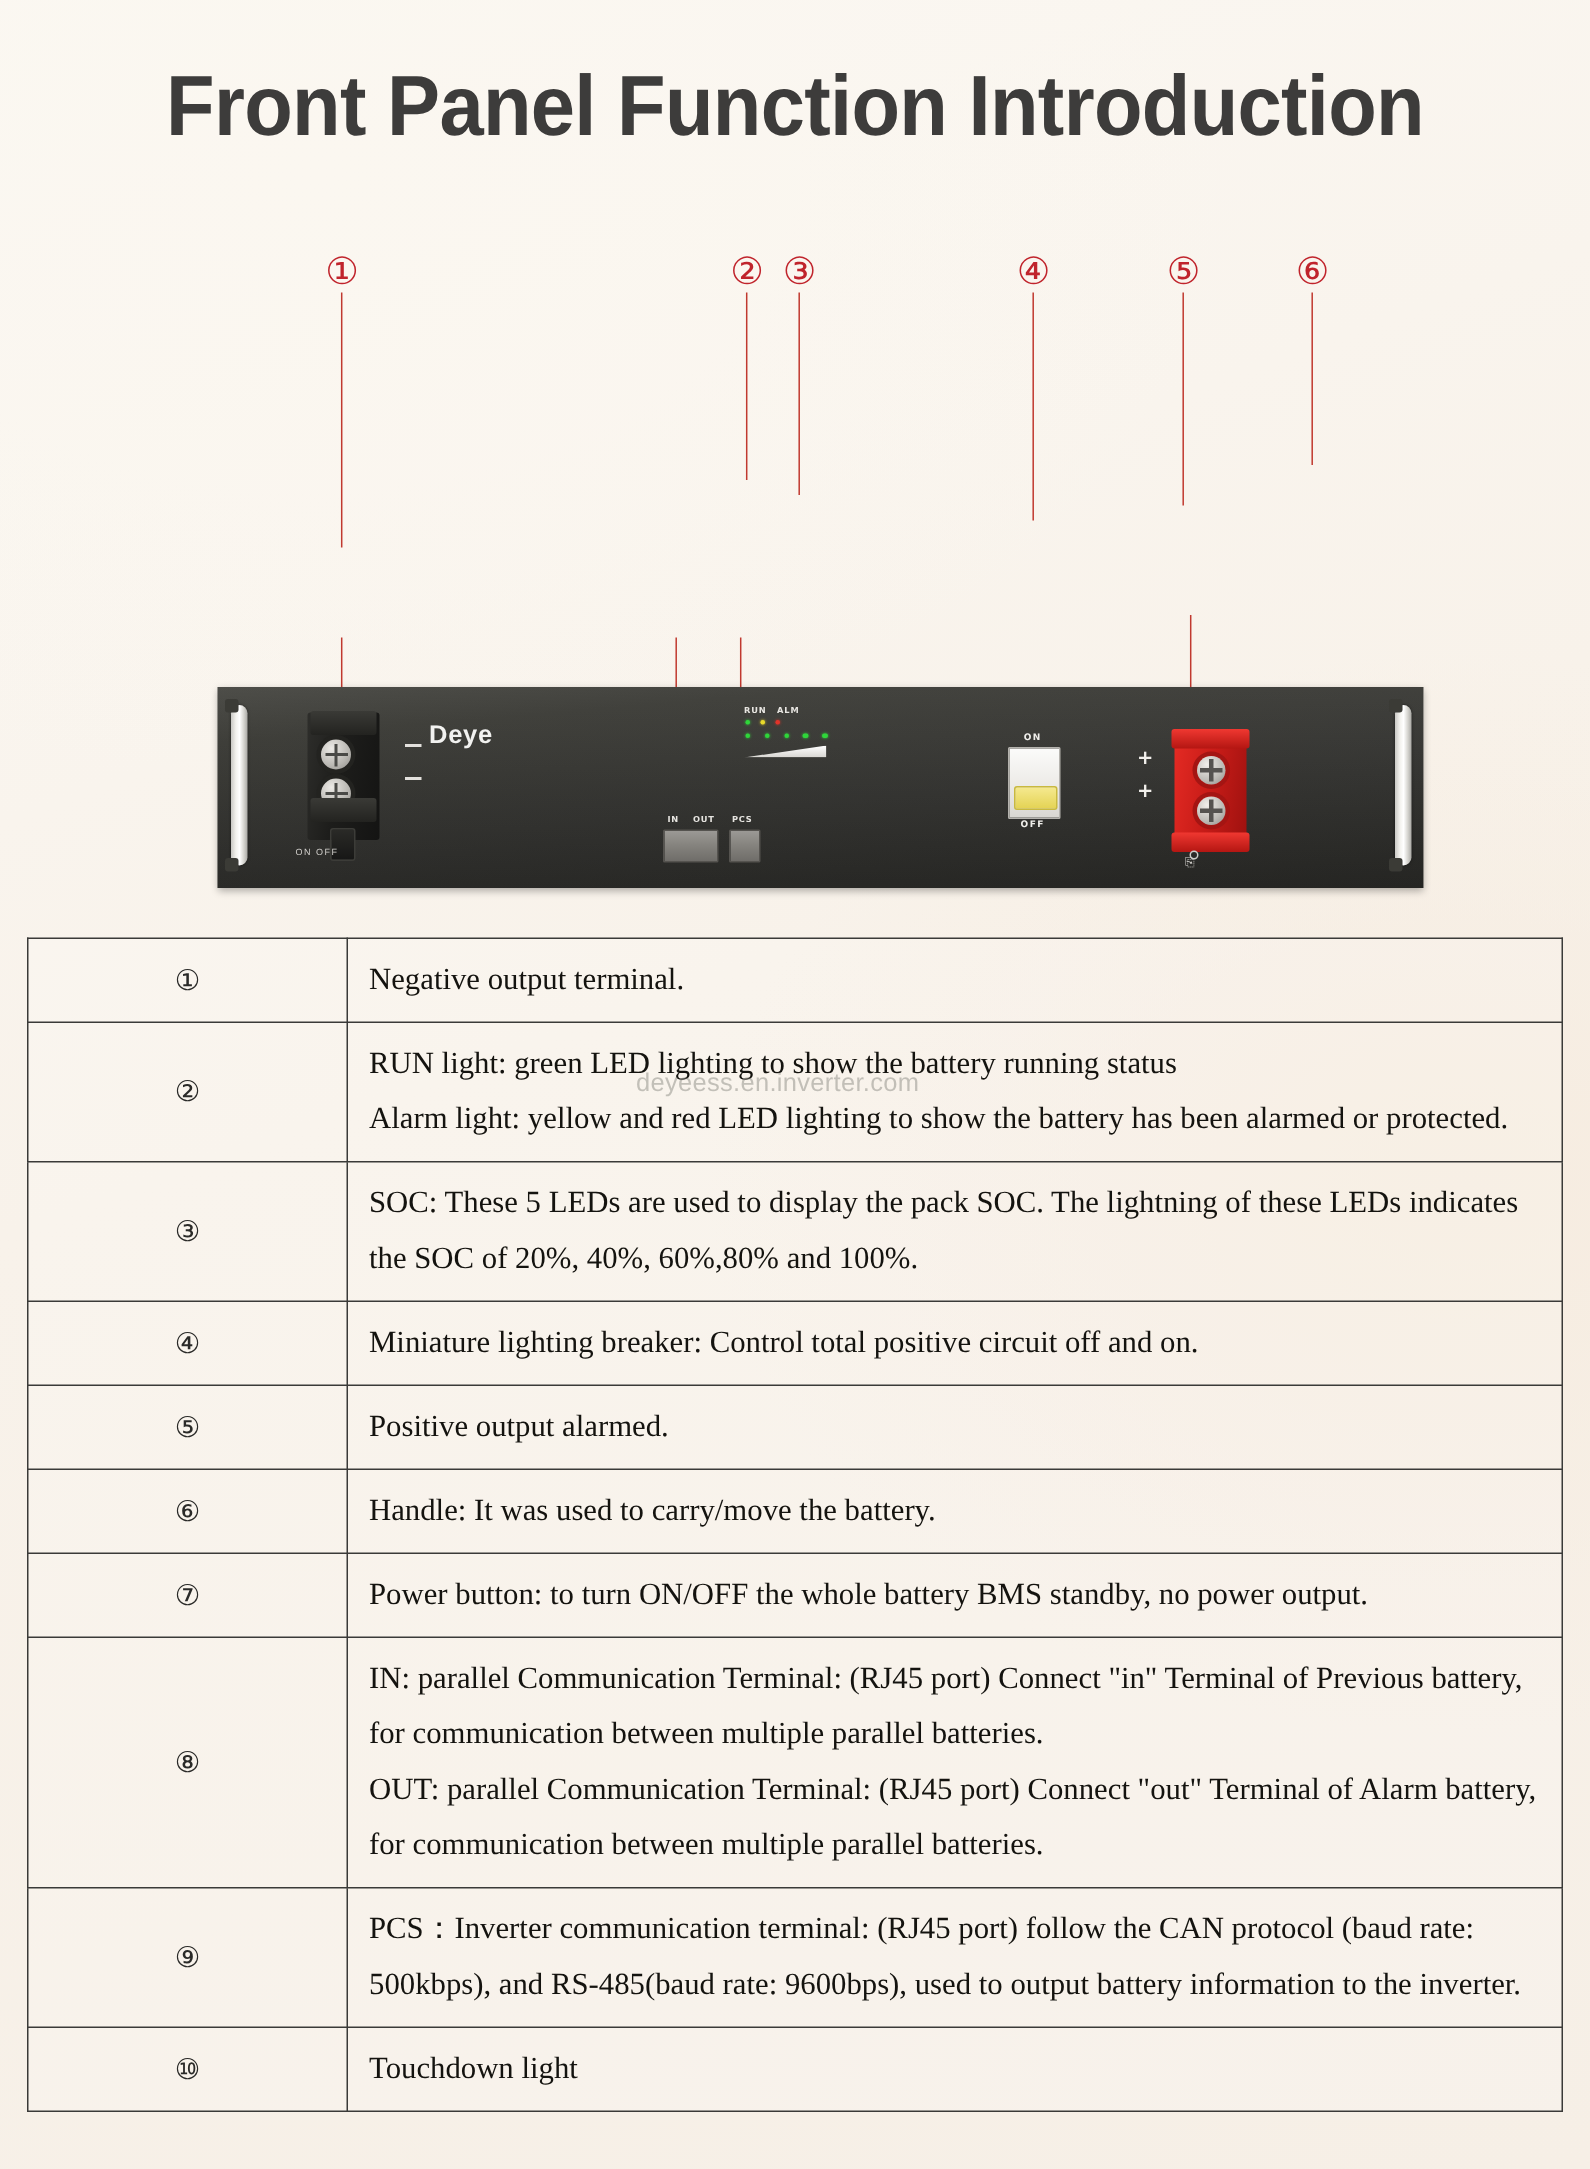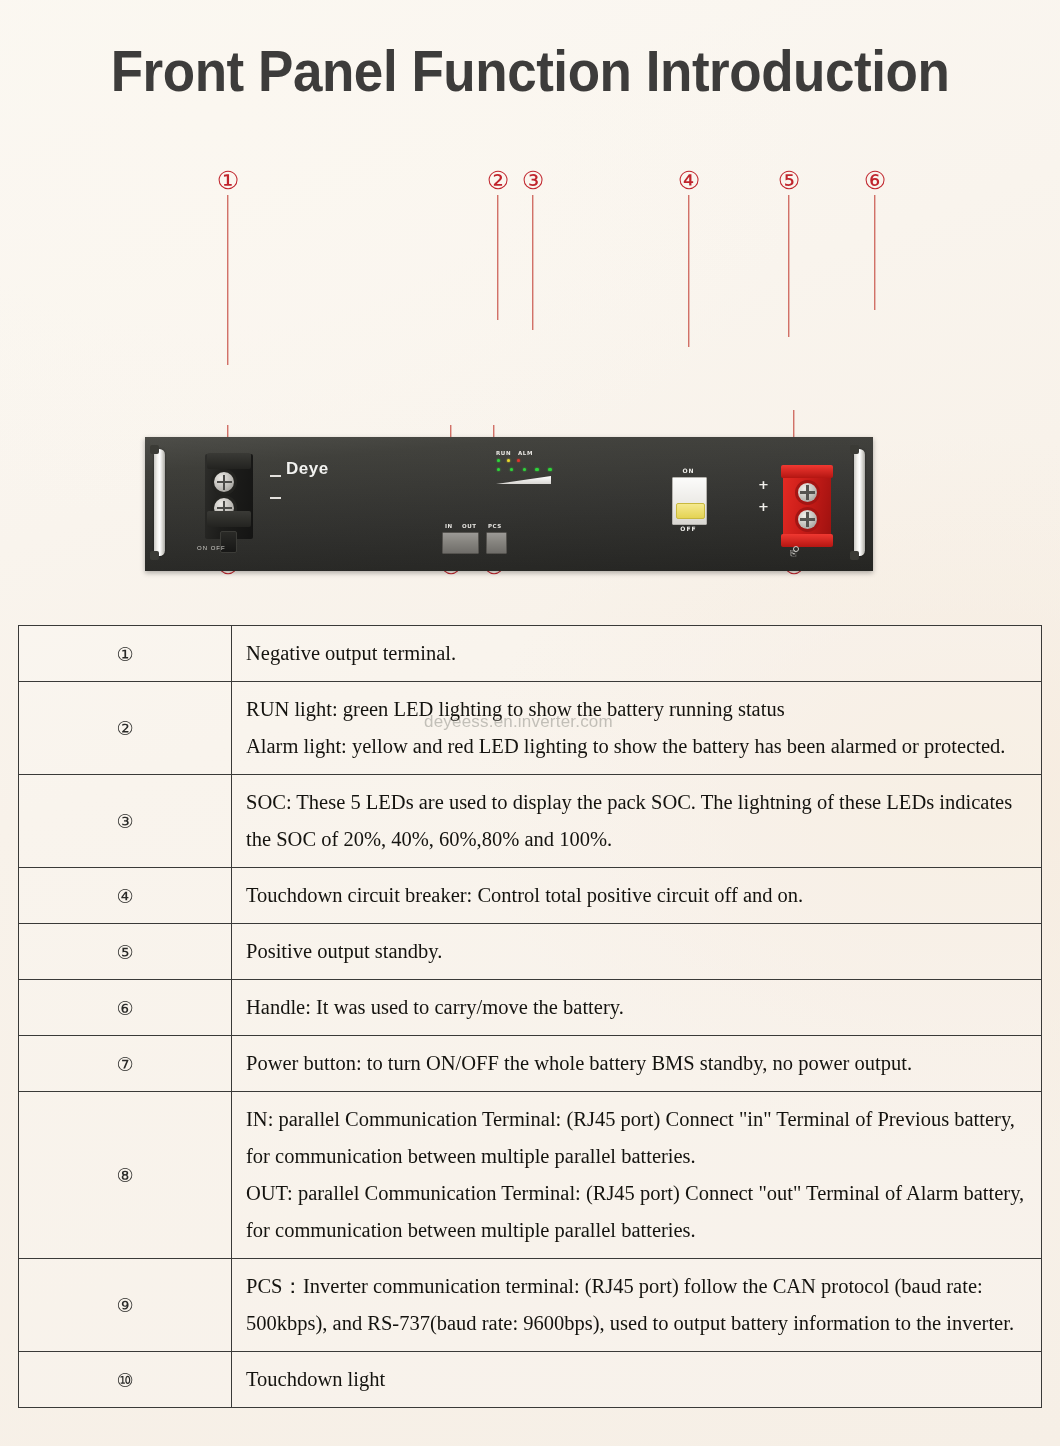--- a/index.html
+++ b/index.html
@@ -42,21 +42,21 @@
   }
   .leader{
     position:absolute;
     width:1.4px;
     background:#c0392f;
     transform:translateX(-0.7px);
   }
 
   
   .panel{
-    position:absolute;left:145px;top:287px;width:728px;height:134px;
+    position:absolute;left:145px;top:308px;width:804px;height:134px;
     background:linear-gradient(175deg,#44443f 0%,#393934 18%,#333330 55%,#2b2b28 100%);
     box-shadow:0 2px 5px rgba(0,0,0,.3);
   }
   .panel-inner{
     position:absolute;left:0;top:0;right:0;bottom:0;
     background:linear-gradient(180deg,rgba(255,255,255,.05),rgba(0,0,0,.14));
   }
   .handle{
     position:absolute;top:12px;width:11px;height:107px;
     background:linear-gradient(90deg,#c9c8c4 0%,#f3f2ee 30%,#ffffff 52%,#d5d4cf 78%,#a9a8a4 100%);
@@ -360,44 +360,44 @@
         <div>RUN light: green LED lighting to show the battery running status</div>
         <div>Alarm light: yellow and red LED lighting to show the battery has been alarmed or protected.</div>
       </td>
     </tr>
     <tr>
       <td class="num">③</td>
       <td class="desc">SOC: These 5 LEDs are used to display the pack SOC. The lightning of these LEDs indicates the SOC of 20%, 40%, 60%,80% and 100%.</td>
     </tr>
     <tr>
       <td class="num">④</td>
-      <td class="desc">Touchdown circuit breaker: Control total positive circuit off and on.</td>
+      <td class="desc">Miniature lighting breaker: Control total positive circuit off and on.</td>
     </tr>
     <tr>
       <td class="num">⑤</td>
-      <td class="desc">Positive output standby.</td>
+      <td class="desc">Positive output alarmed.</td>
     </tr>
     <tr>
       <td class="num">⑥</td>
       <td class="desc">Handle: It was used to carry/move the battery.</td>
     </tr>
     <tr>
       <td class="num">⑦</td>
       <td class="desc">Power button: to turn ON/OFF the whole battery BMS standby, no power output.</td>
     </tr>
     <tr>
       <td class="num">⑧</td>
       <td class="desc">
         <div>IN: parallel Communication Terminal: (RJ45 port) Connect "in" Terminal of Previous battery, for communication between multiple parallel batteries.</div>
         <div>OUT: parallel Communication Terminal: (RJ45 port) Connect "out" Terminal of Alarm battery, for communication between multiple parallel batteries.</div>
       </td>
     </tr>
     <tr>
       <td class="num">⑨</td>
-      <td class="desc">PCS：Inverter communication terminal: (RJ45 port) follow the CAN protocol (baud rate: 500kbps), and RS-737(baud rate: 9600bps), used to output battery information to the inverter.</td>
+      <td class="desc">PCS：Inverter communication terminal: (RJ45 port) follow the CAN protocol (baud rate: 500kbps), and RS-485(baud rate: 9600bps), used to output battery information to the inverter.</td>
     </tr>
     <tr>
       <td class="num">⑩</td>
       <td class="desc">Touchdown light</td>
     </tr>
   </tbody>
 </table>
 
 <div class="watermark">deyeess.en.inverter.com</div>
 

